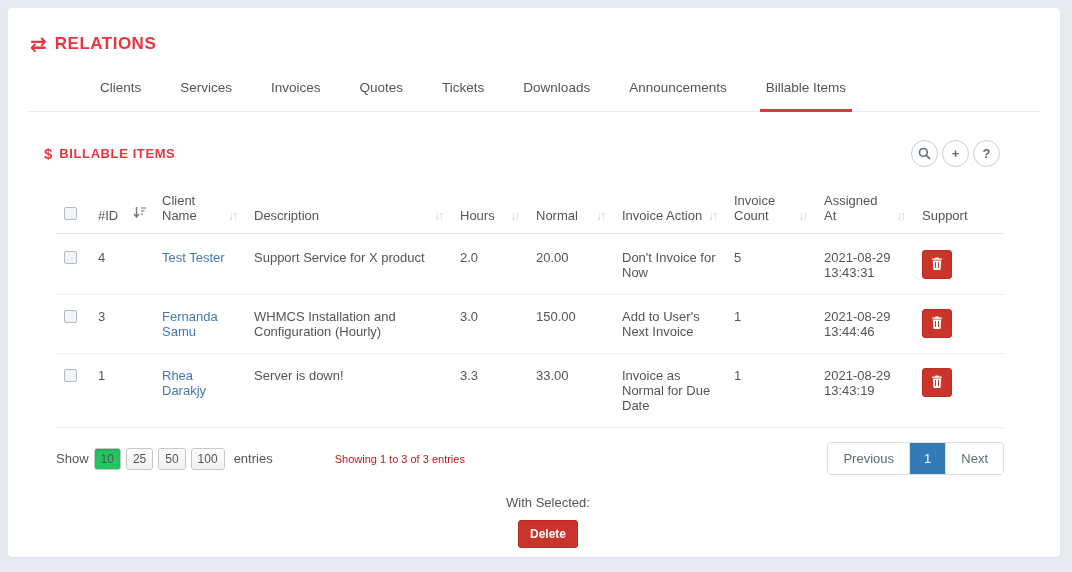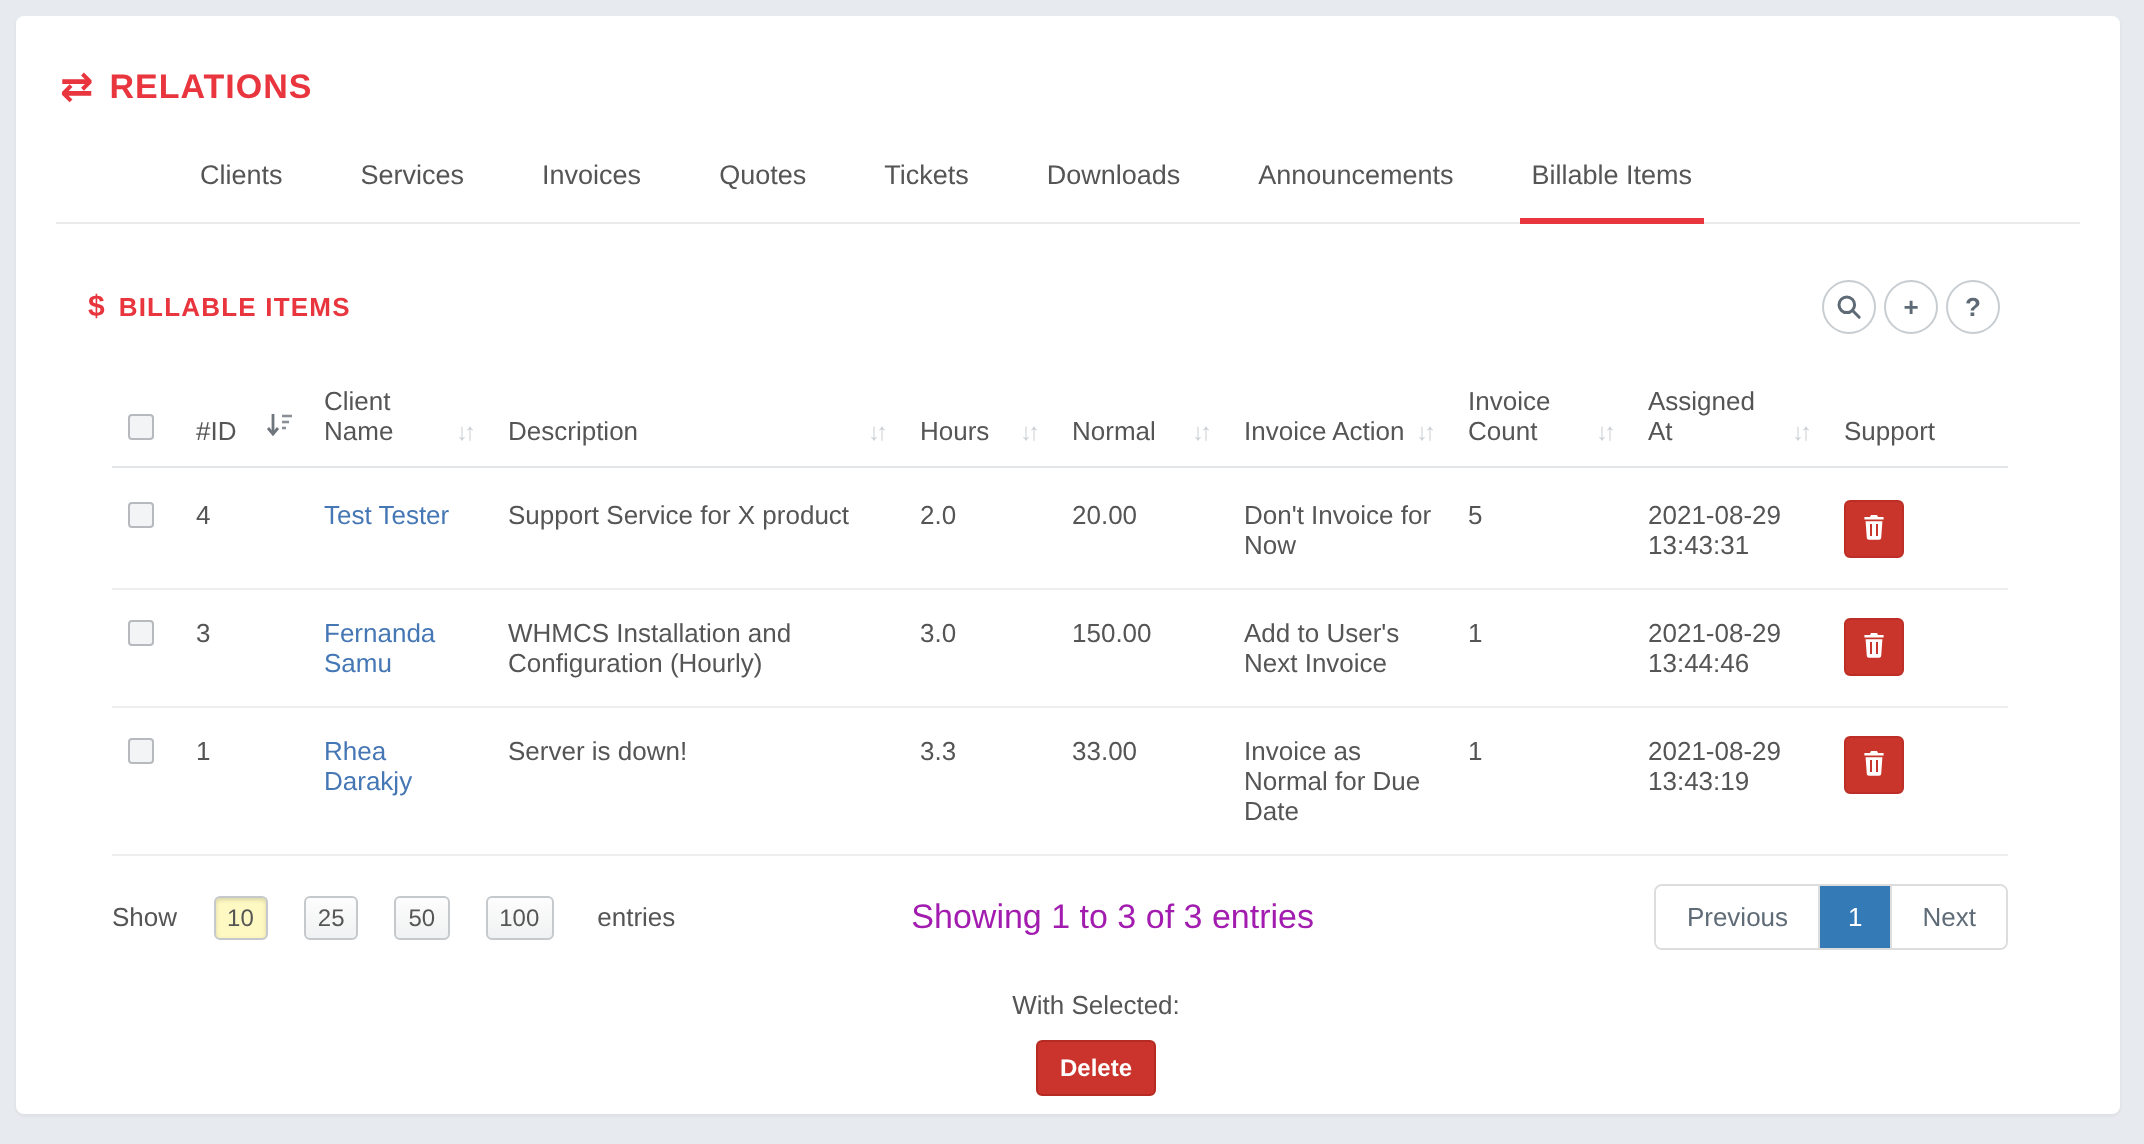--- a/index.html
+++ b/index.html
@@ -55,28 +55,28 @@
     appearance:none; -webkit-appearance:none;
     width:13px; height:13px; border:1px solid #b6babe; background:#f3f4f5;
     border-radius:2px; cursor:pointer; margin-top:1px;
   }
   .trash-btn {
     width:30px; height:29px; background:#c9352b; border:1px solid #bd2f26; border-radius:3px;
     display:flex; align-items:center; justify-content:center; cursor:pointer;
   }
   
   .table-footer { display:flex; align-items:center; margin:14px 0 0 28px; width:948px; }
-  .show-entries { display:flex; align-items:center; gap:18px; font-size:13px; color:#555; }
+  .show-entries { display:flex; align-items:center; gap:5px; font-size:13px; color:#555; }
   .size-btn {
     font-size:12px; color:#555; padding:3px 6px; min-width:26px; text-align:center;
     border:1px solid #c6c9cc; border-radius:3px; background:linear-gradient(#fdfdfd,#f0f1f2); cursor:pointer;
   }
-  .size-btn.active { background:#fef9c3; box-shadow:inset 0 1px 2px rgba(0,0,0,.15); }
+  .size-btn.active { background:#22c55e; box-shadow:inset 0 1px 2px rgba(0,0,0,.15); }
   .entries-word { margin-left:4px; }
-  .showing-text { font-size:17px; color:#a21caf; margin-left:118px; flex:1; }
+  .showing-text { font-size:11px; color:#b91c1c; margin-left:62px; flex:1; }
   .pagination { display:inline-flex; border-radius:4px; overflow:hidden; border:1px solid #ddd; }
   .page-item {
     font-size:13px; padding:8px 15px; background:#fff; color:#5f6b76;
     border-right:1px solid #ddd; cursor:pointer; text-align:center;
   }
   .page-item:last-child { border-right:none; }
   .page-item.active { background:#337ab7; color:#fff; padding:8px 14px; }
   .with-selected { display:flex; align-items:center; gap:10px; margin:20px 0 0 28px; font-size:13px; color:#555;flex-direction:column; }
   .delete-btn {
     background:#ca342c; border:1px solid #b52b24; color:#fff; font-weight:bold;

